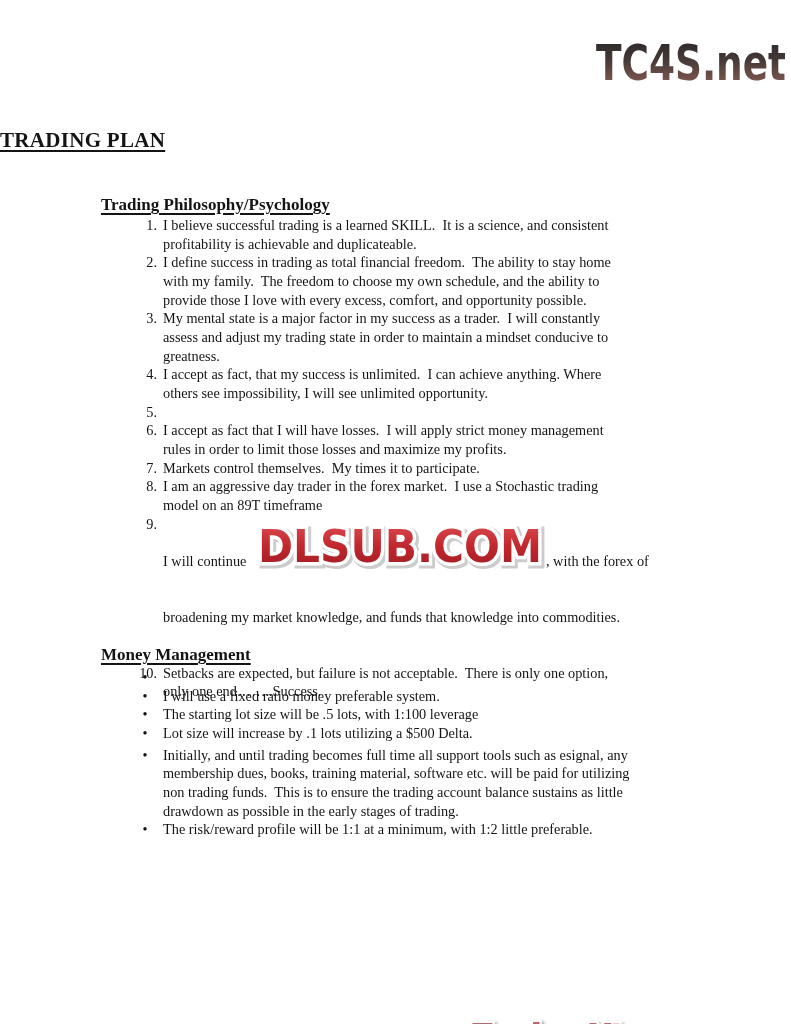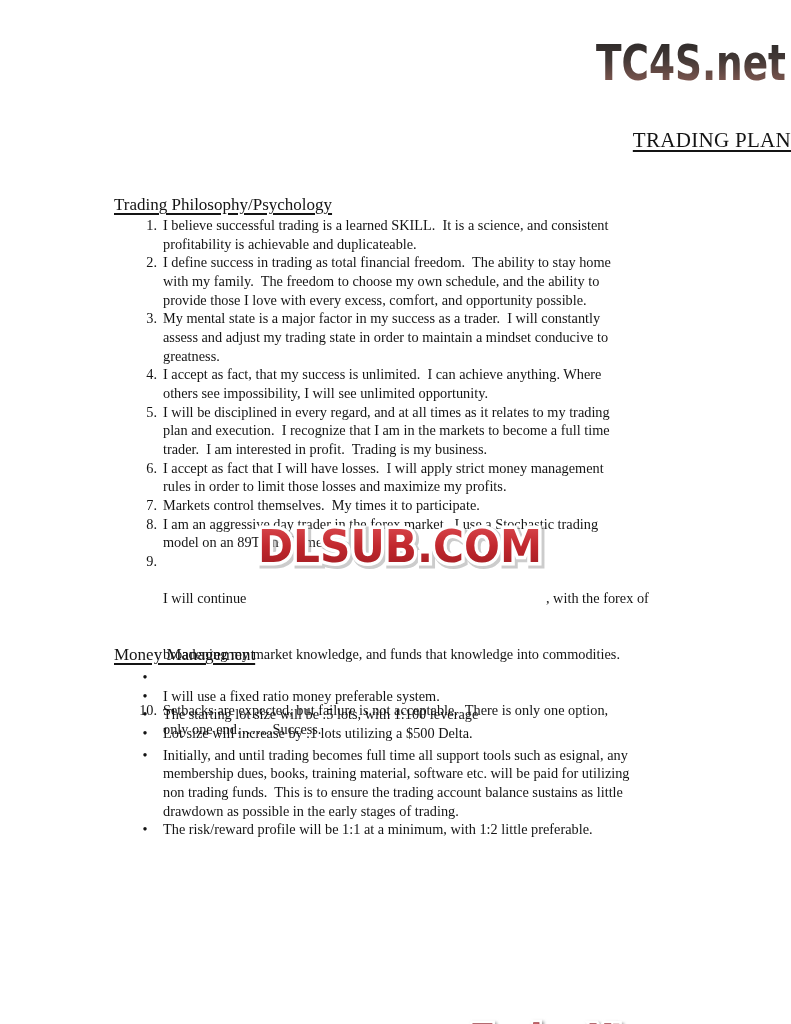--- a/index.html
+++ b/index.html
@@ -20,39 +20,39 @@
     font-family: "DejaVu Sans", sans-serif;
     font-weight: bold;
   }
 
   
   .doc-title {
     position: absolute;
     top: 92px;
     left: 0;
     width: 100%;
-    text-align: right;
+    text-align: left;
     margin: 0;
     font-size: 21px;
-    font-weight: normal;
+    font-weight: bold;
     letter-spacing: 0.3px;
   }
   .underlined {
     text-decoration: underline;
     text-decoration-thickness: 1.8px;
     text-underline-offset: 3px;
   }
 
   
   .sec-heading {
     position: absolute;
-    left: 114px;
+    left: 101px;
     margin: 0;
     font-size: 17px;
-    font-weight: normal;
+    font-weight: bold;
   }
   .heading-philosophy { top: 159px; }
   .heading-money { top: 609px; }
 
   
   .doc-list {
     position: absolute;
     left: 133px;
     margin: 0;
     padding: 0;
@@ -122,23 +122,20 @@
 assess and adjust my trading state in order to maintain a mindset conducive to
 greatness.</div>
     </li>
     <li>
       <span class="marker">4.</span>
       <div class="txt">I accept as fact, that my success is unlimited.  I can achieve anything. Where
 others see impossibility, I will see unlimited opportunity.</div>
     </li>
     <li>
       <span class="marker">5.</span>
-      <div class="txt">I will be disciplined in every regard, and at all times as it relates to my trading
-plan and execution.  I recognize that I am in the markets to become a full time
-trader.  I am interested in profit.  Trading is my business.</div>
     </li>
     <li>
       <span class="marker">6.</span>
       <div class="txt">I accept as fact that I will have losses.  I will apply strict money management
 rules in order to limit those losses and maximize my profits.</div>
     </li>
     <li>
       <span class="marker">7.</span>
       <div class="txt">Markets control themselves.  My times it to participate.</div>
     </li>

